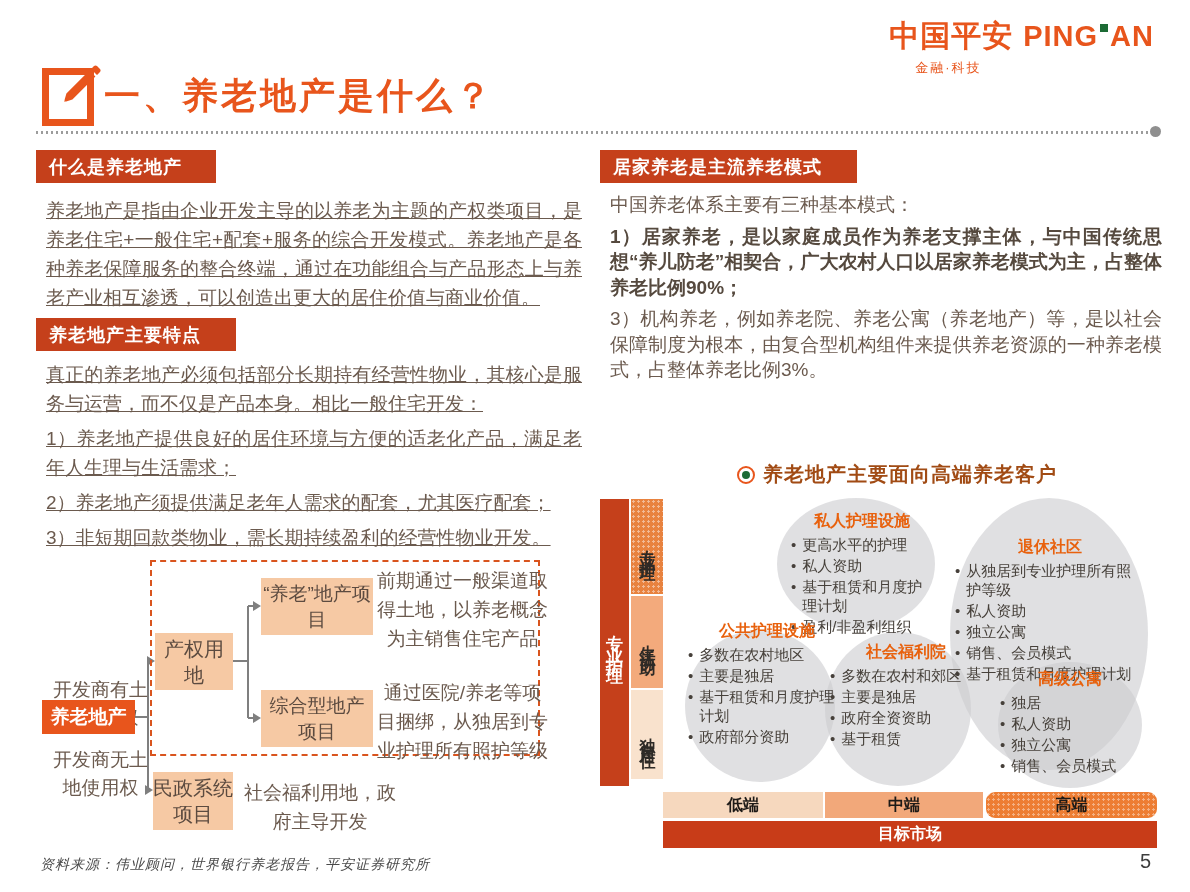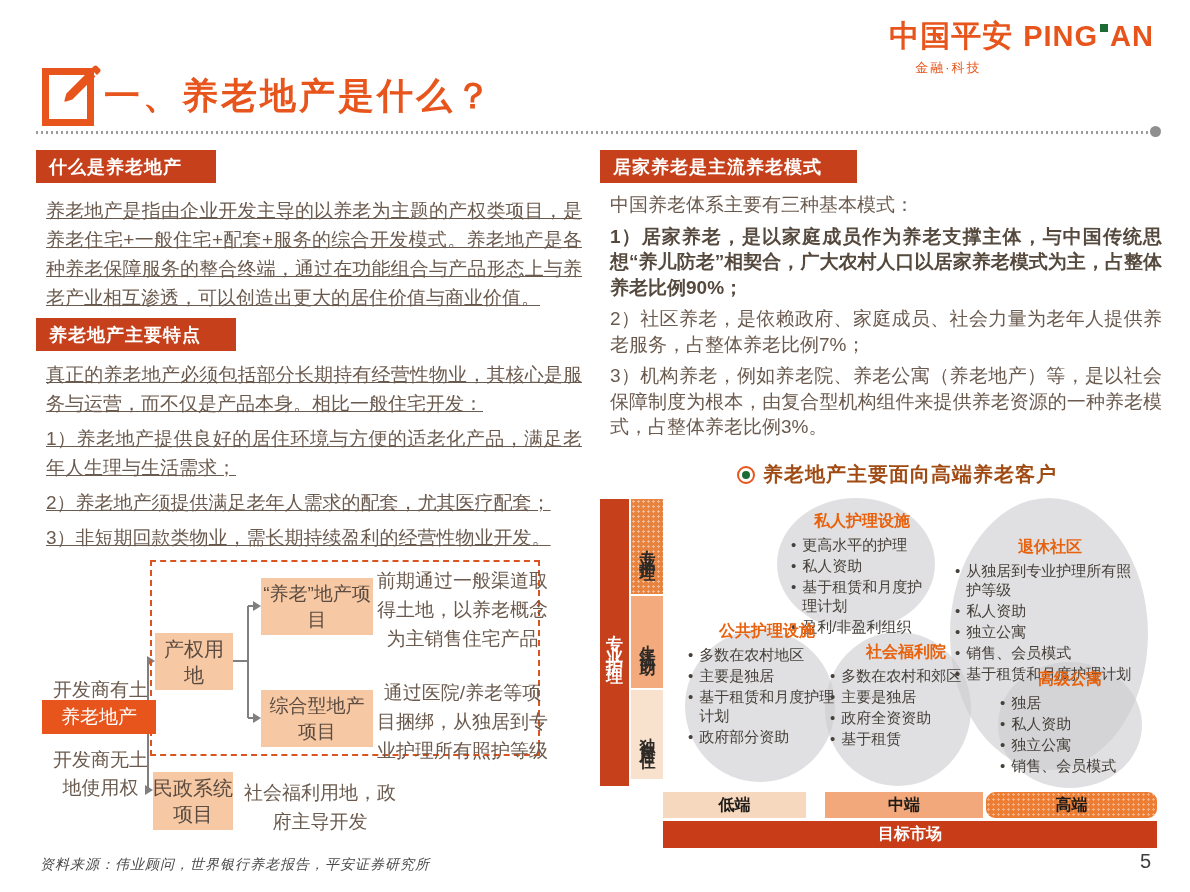--- a/index.html
+++ b/index.html
@@ -46,22 +46,22 @@
   .rtext{left:610px; top:192px; width:552px; font-size:19px; line-height:25.5px;}
   .rtext p{margin-bottom:6px; text-align:justify;}
   .rtext .bold{font-weight:bold; color:#55493e;}
 
   
   .flow{left:35px; top:552px; width:555px; height:300px;}
   .flow .dashed{position:absolute; left:115px; top:8px; width:390px; height:196px;
                 border:2px dashed #d9541e;}
   .fnode{position:absolute; display:flex; align-items:center; justify-content:center;
          text-align:center; font-size:20px; line-height:26px; color:#5c4b40; background:var(--c-peach);}
-  .fnode.root{left:7px; top:148px; width:114px; height:34px; background:var(--c-brand);
-              color:#fff; font-weight:normal; font-size:19px;}
+  .fnode.root{left:7px; top:148px; width:93px; height:34px; background:var(--c-brand);
+              color:#fff; font-weight:bold; font-size:19px;}
   .fnode.prop{left:120px; top:81px; width:78px; height:57px;}
   .fnode.civil{left:118px; top:220px; width:80px; height:58px;}
   .fnode.pension{left:226px; top:26px; width:112px; height:57px; font-size:19px;}
   .fnode.complex{left:226px; top:138px; width:112px; height:57px; font-size:19px;}
   .flabel{position:absolute; width:105px; text-align:center; font-size:19px; line-height:28px; color:var(--c-body);}
   .flabel.top{left:13px; top:80px;margin-top:44px;}
   .flabel.bottom{left:13px; top:194px;}
   .fnote{position:absolute; font-size:19px; line-height:29px; text-align:center; color:var(--c-body);}
   .fnote.n1{left:340px; top:14px; width:175px;}
   .fnote.n2{left:340px; top:126px; width:175px;}
@@ -100,21 +100,21 @@
   .c3{left:90px; top:126px; width:158px;}
   .c4{left:232px; top:147px; width:152px;}
   .c5{left:402px; top:174px; width:140px;}
   .btitle{font-size:16px; font-weight:bold; color:var(--c-btitle); text-align:center; margin-bottom:3px;}
   .blist{list-style:none;}
   .blist li{display:flex; gap:6px; font-size:15px; line-height:19px; color:#46403a; margin-bottom:2px;}
   .blist li::before{content:"•"; flex:none; color:#46403a;}
 
   .hbar{position:absolute; height:26px; top:297px; display:flex; align-items:center; justify-content:center;
         font-size:16px; font-weight:bold; color:#1d1a17;}
-  .hbar-low{left:65px; width:143px; background:var(--c-low);}
+  .hbar-low{left:65px; width:160px; background:var(--c-low);}
   .hbar-mid{left:227px; width:158px; background:var(--c-mid);}
   .hbar-high{left:388px; width:171px; background:var(--c-high);
         background-image:radial-gradient(rgba(255,255,255,.4) 1px,transparent 1.2px); background-size:5px 5px;border-radius:9px;}
   .hbar-target{left:65px; top:326px; width:494px; height:27px; background:var(--c-target);
         color:#fff; font-size:16px;}
 
   
   .footer-src{left:40px; top:856px; font-size:14px; font-style:italic; color:#4a4a4a;
               font-family:"Liberation Serif","DejaVu Serif",serif; letter-spacing:1px;}
   .page-num{left:1140px; top:850px; font-size:20px; color:#3d3d3d;}
@@ -179,21 +179,20 @@
   <div class="fnode civil">民政系统项目</div>
   <div class="fnote n1">前期通过一般渠道取得土地，以养老概念为主销售住宅产品</div>
   <div class="fnote n2">通过医院/养老等项目捆绑，从独居到专业护理所有照护等级</div>
   <div class="fnote n3">社会福利用地，政府主导开发</div>
 </div>
 
 <div class="abs sec-h sec-h3">居家养老是主流养老模式</div>
 <div class="abs rtext">
   <p>中国养老体系主要有三种基本模式：</p>
   <p class="bold">1）居家养老，是以家庭成员作为养老支撑主体，与中国传统思想“养儿防老”相契合，广大农村人口以居家养老模式为主，占整体养老比例90%；</p>
-  <p>2）社区养老，是依赖政府、家庭成员、社会力量为老年人提供养老服务，占整体养老比例7%；</p>
   <p>3）机构养老，例如养老院、养老公寓（养老地产）等，是以社会保障制度为根本，由复合型机构组件来提供养老资源的一种养老模式，占整体养老比例3%。</p>
 </div>
 
 <div class="abs subtitle-wrap">
   <span class="target-icon">
       <i></i>
     </span>
   <span class="subtitle">养老地产主要面向高端养老客户</span>
 </div>
 

